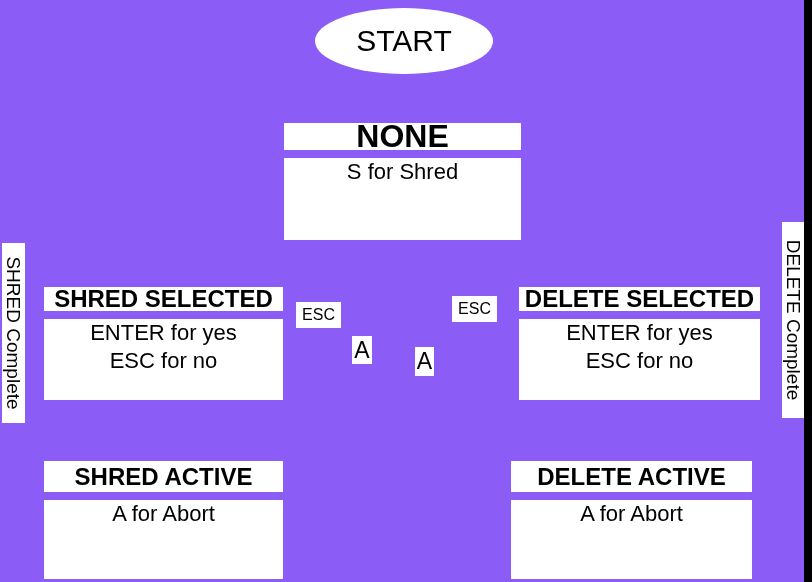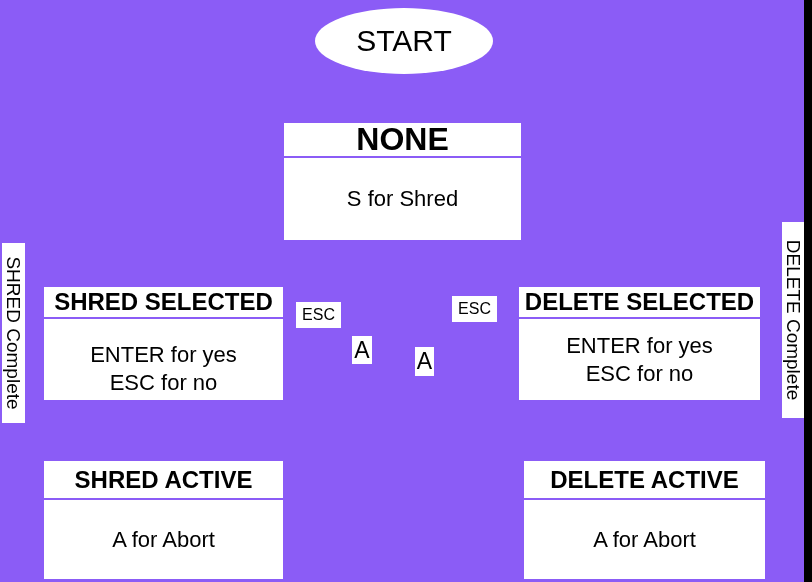--- a/index.html
+++ b/index.html
@@ -17,30 +17,30 @@
   .ellipse {
     border-radius: 50%;
     display: flex; align-items: center; justify-content: center;
     font-size: 30px;
   }
 
   .state { display: flex; flex-direction: column; }
   .state-title {
     display: flex; align-items: center; justify-content: center;
     font-weight: bold;
-    border-bottom: 2px solid #8b5cf6;
+    border-bottom: 8px solid #8b5cf6;
     box-sizing: border-box;
     font-size: 24px;
     flex: 0 0 auto;
   }
   .state-title.big { font-size: 32px; }
   .state-body {
     flex: 1 1 auto;
     display: flex; flex-direction: column;
-    align-items: center; justify-content: center;
+    align-items: center; justify-content: flex-start;
     font-size: 22px; line-height: 28px;
   }
 
   .keycap {
     position: absolute;
     background: #ffffff;
     color: #000000;
     text-align: center;
     box-sizing: border-box;
   }
@@ -56,26 +56,26 @@
     white-space: nowrap;
     transform-origin: 0 0;
     transform: rotate(90deg);
     box-sizing: border-box;
   }
 
   
   #start-node   { left: 315px; top: 8px;   width: 178px; height: 66px; }
   #state-none   { left: 284px; top: 123px; width: 237px; height: 117px; }
   #state-none .state-title { height: 35px; }
-  #state-shred-selected  { left: 44px;  top: 287px; width: 239px; height: 113px; gap: 19px; }
+  #state-shred-selected  { left: 44px;  top: 287px; width: 239px; height: 113px; }
   #state-shred-selected .state-title,
   #state-delete-selected .state-title { height: 32px; }
   #state-delete-selected { left: 519px; top: 287px; width: 241px; height: 113px; }
   #state-shred-active    { left: 44px;  top: 461px; width: 239px; height: 118px; }
-  #state-delete-active   { left: 524px; top: 461px; width: 241px; height: 118px; }
+  #state-delete-active   { left: 511px; top: 461px; width: 241px; height: 118px; }
   #state-shred-active .state-title,
   #state-delete-active .state-title { height: 39px; }
 
   #esc-left  { left: 296px; top: 302px; }
   #esc-right { left: 452px; top: 296px; }
   #a-left    { left: 352px; top: 336px; width: 20px; height: 28px; line-height: 28px; }
   #a-right   { left: 415px; top: 347px; width: 19px; height: 29px; line-height: 29px; }
 
   #shred-complete  { left: 25px;  top: 243px; width: 180px; height: 23px; line-height: 23px; }
   #delete-complete { left: 805px; top: 222px; width: 196px; height: 23px; line-height: 23px; }

